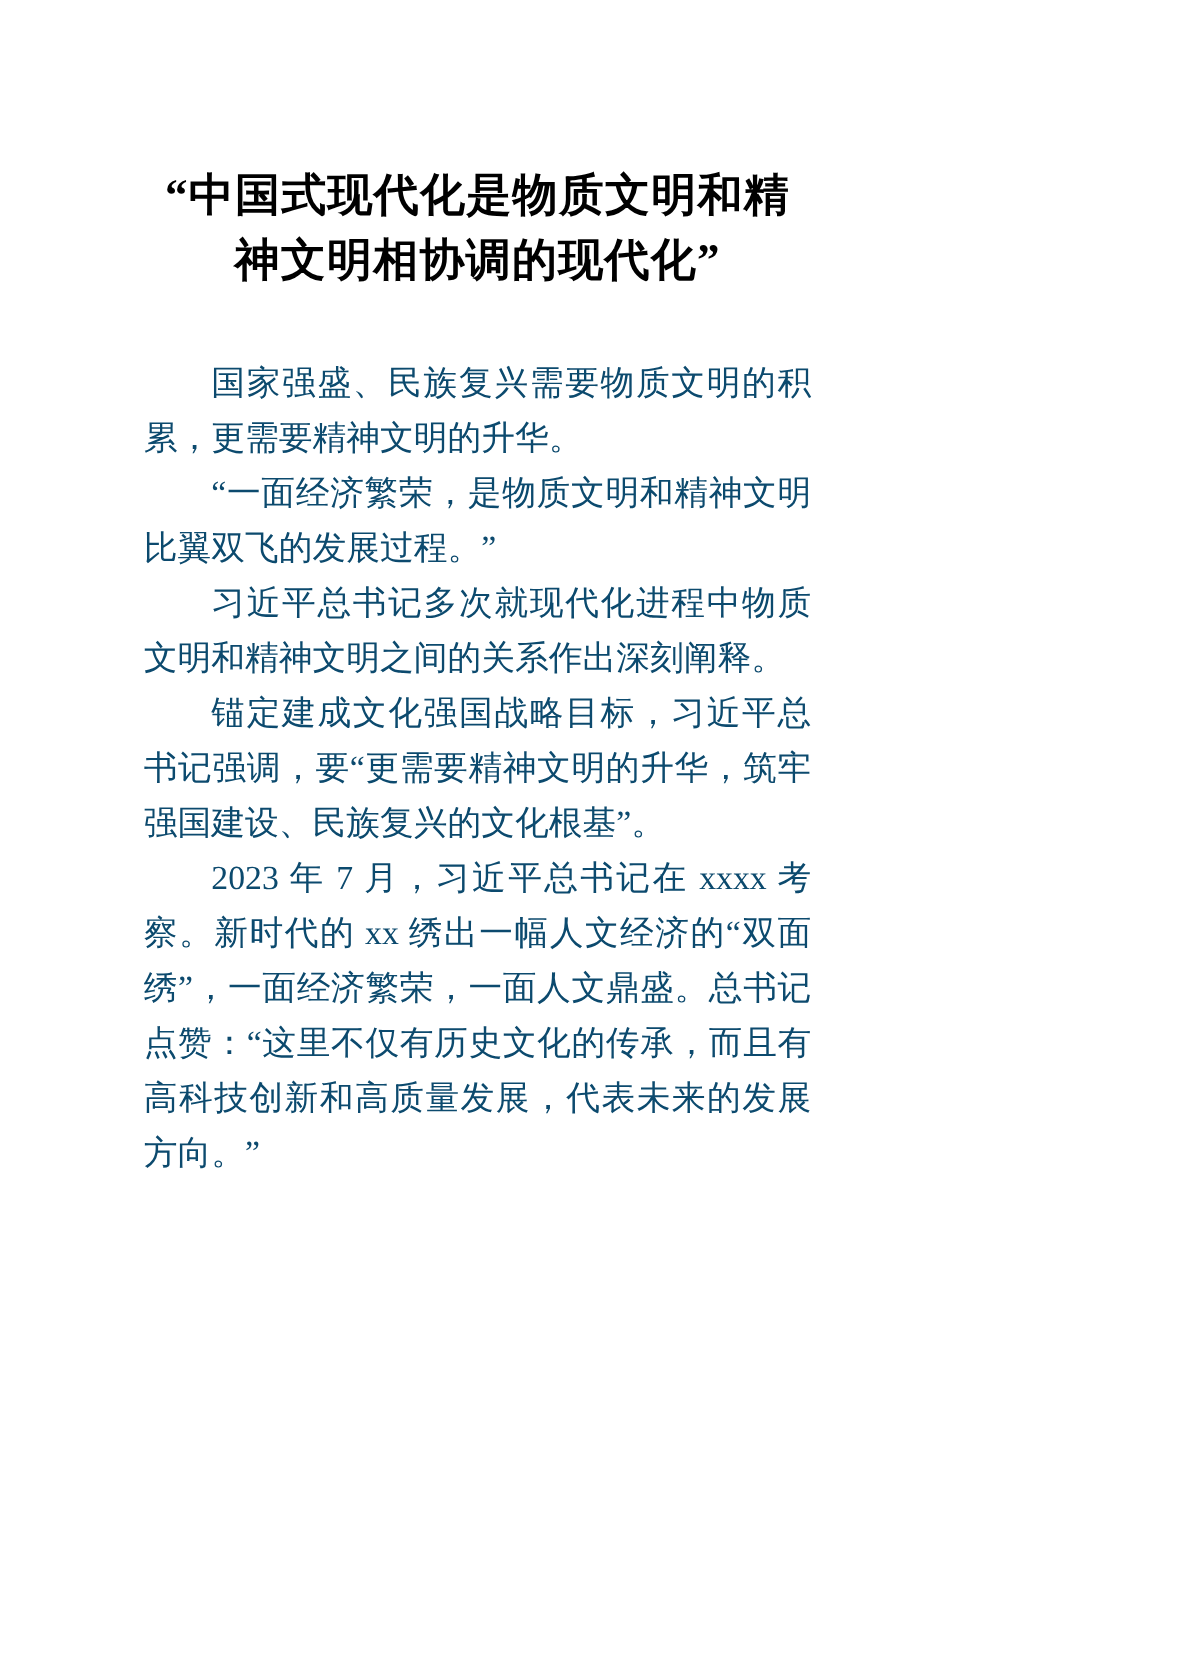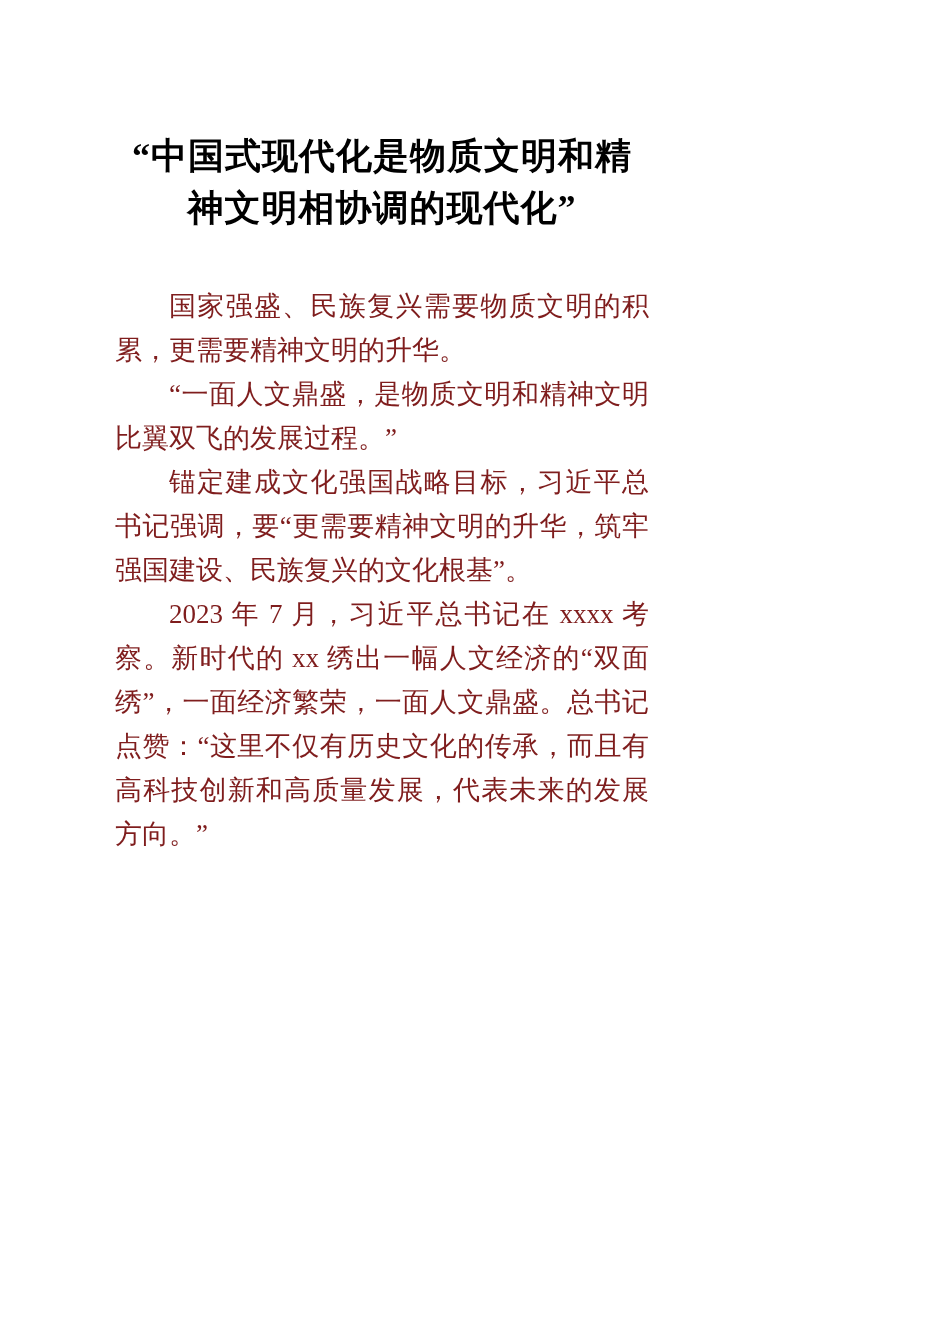--- a/index.html
+++ b/index.html
@@ -27,28 +27,29 @@
     color: #000000;
     letter-spacing: 1px;
   }
   .doc-body p {
     margin: 0;
     font-size: 27px;
     font-weight: normal;
     line-height: 44px;
     text-align: justify;
     text-indent: 2em;
-    color: #7f1d1d;
+    color: #0c4a6e;
     word-break: break-all;
   }
 </style>
 </head>
 <body>
 
 <div class="page">
   <h1 class="doc-title">“中国式现代化是物质文明和精神文明相协调的现代化”</h1>
   <div class="doc-body">
       <p>国家强盛、民族复兴需要物质文明的积累，更需要精神文明的升华。</p>
-      <p>“一面人文鼎盛，是物质文明和精神文明比翼双飞的发展过程。”</p>
+      <p>“一面经济繁荣，是物质文明和精神文明比翼双飞的发展过程。”</p>
+      <p>习近平总书记多次就现代化进程中物质文明和精神文明之间的关系作出深刻阐释。</p>
       <p>锚定建成文化强国战略目标，习近平总书记强调，要“更需要精神文明的升华，筑牢强国建设、民族复兴的文化根基”。</p>
       <p>2023 年 7 月，习近平总书记在 xxxx 考察。新时代的 xx 绣出一幅人文经济的“双面绣”，一面经济繁荣，一面人文鼎盛。总书记点赞：“这里不仅有历史文化的传承，而且有高科技创新和高质量发展，代表未来的发展方向。”</p>
     </div>
 </div>
 
 </body></html>

